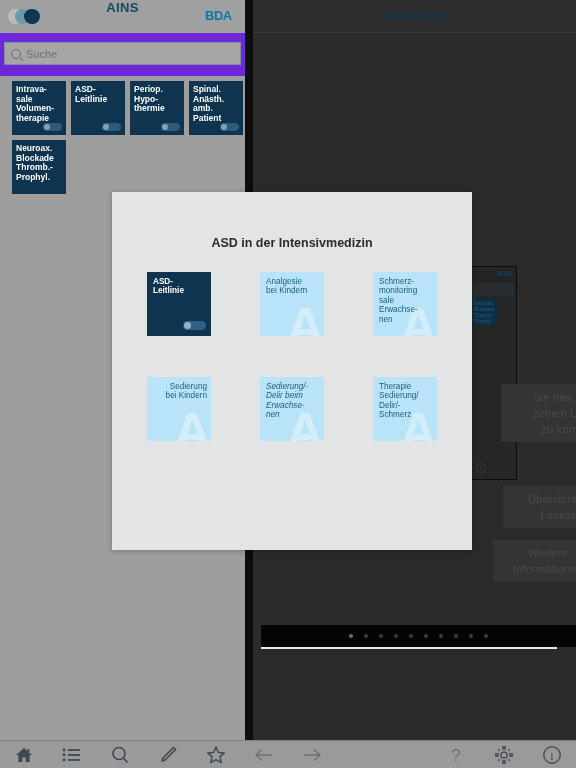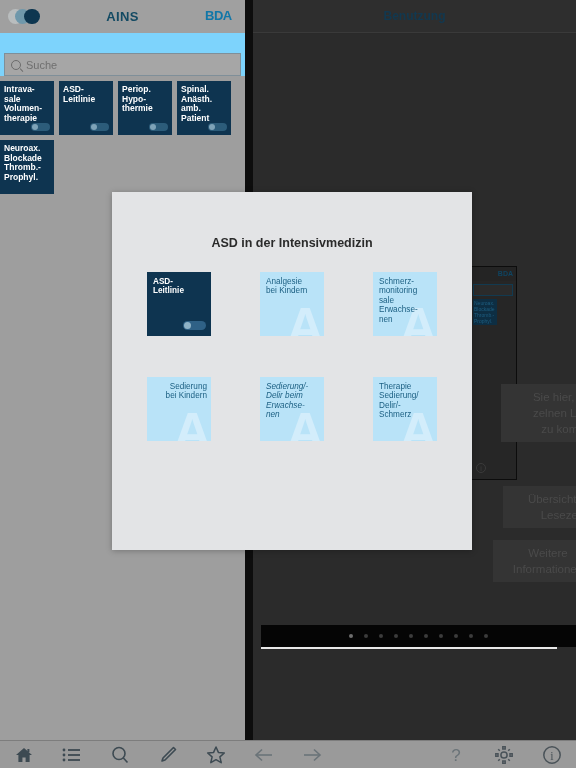--- a/index.html
+++ b/index.html
@@ -13,49 +13,49 @@
 
   
   #sidebar{
     position:absolute; left:0; top:0; width:245px; height:740px;
     background:#9e9e9e;
     overflow:hidden;
   }
   .sb-topbar{
     position:relative; height:33px; width:245px;
     background:#a0a0a0;
-    display:flex; align-items:center; justify-content:center;
+    display:flex; justify-content:center;
   }
   .sb-title{
     font-size:13px; font-weight:bold; color:#134a63; letter-spacing:.4px;
   }
   .toggle-logo{
     position:absolute; left:8px; top:9px; width:34px; height:15px;
   }
   .toggle-logo .c1{position:absolute;left:0;top:0;width:15px;height:15px;border-radius:50%;background:#b9bdbe;}
   .toggle-logo .c2{position:absolute;left:7px;top:0;width:15px;height:15px;border-radius:50%;background:#6f98ab;}
   .toggle-logo .c3{position:absolute;left:16px;top:0;width:16px;height:15px;border-radius:8px;background:#0d3650;}
   .bda-logo{
     position:absolute; right:8px; top:7px; width:32px; height:17px;
     display:flex; align-items:center;
   }
   .bda-logo .bd{ font-size:13px; font-weight:bold; color:#1277a8; letter-spacing:-0.5px; font-family:"Liberation Sans",sans-serif;}
 
   .sb-searchwrap{
-    height:43px; background:#7dd3fc; padding:20px 4px;
+    height:43px; background:#6d28d9; padding:9px 4px;
   }
   .sb-search{
     height:23px; background:#a6a6a6; border:1px solid #7f8f99;
     display:flex; align-items:center; padding:0 6px; gap:5px;
   }
   .sb-search .mag{ width:10px;height:10px;border:1.4px solid #6c6c6c;border-radius:50%;position:relative;flex:none;}
   .sb-search .mag::after{content:"";position:absolute;width:1.4px;height:4px;background:#6c6c6c;right:-2px;bottom:-3px;transform:rotate(-45deg);}
   .sb-search .ph{ font-size:11px; color:#6f6f6f; }
 
-  .sb-body{ background:#9e9e9e; padding:5px 0 0 0; }
+  .sb-body{ background:#9e9e9e; padding:5px 0 0 12px; }
   .tilegrid{ display:flex; flex-wrap:wrap; gap:5px; }
   .tile{
     width:54px; height:54px; background:#0e3450; position:relative;
     padding:4px 3px 0 4px; overflow:hidden;
   }
   .tile .lbl{
     font-size:8.5px; line-height:9.6px; color:#ffffff; font-weight:bold;
     word-break:break-word;
   }
   .tile .sw{

